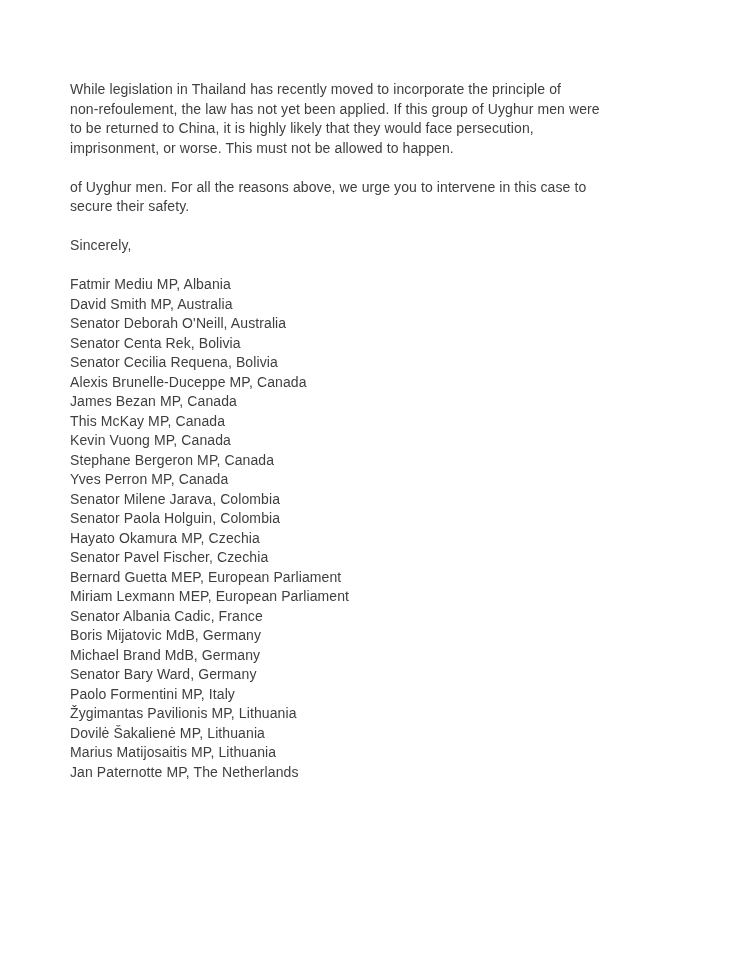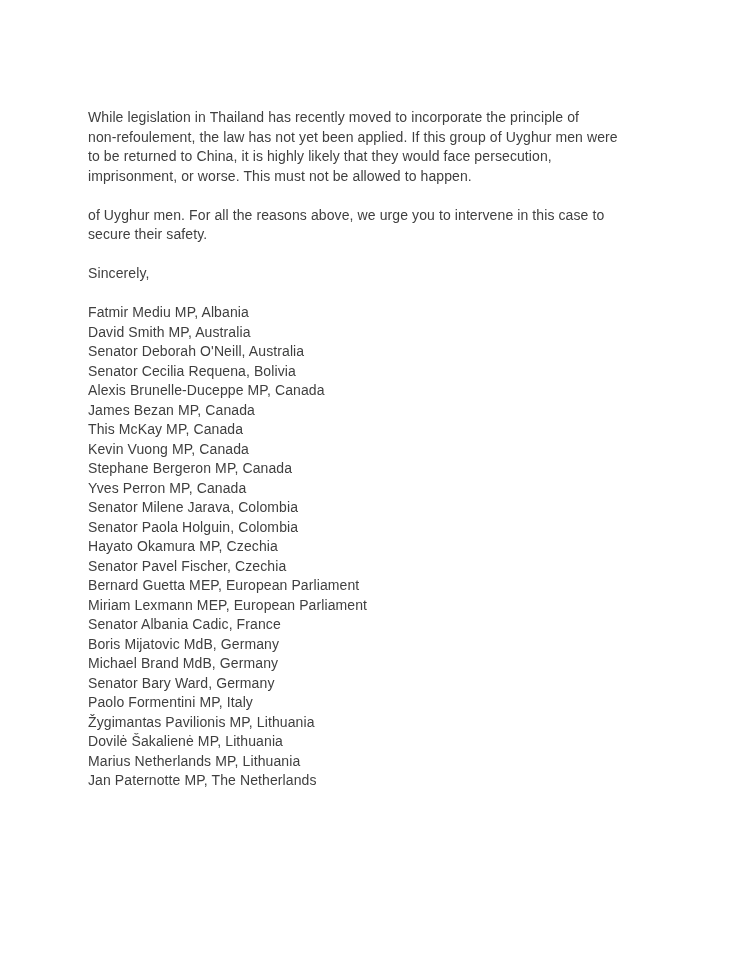--- a/index.html
+++ b/index.html
@@ -11,24 +11,23 @@
     position: relative;
     width: 750px;
     height: 972px;
     background: #ffffff;
     overflow: hidden;
     font-family: "Liberation Sans", sans-serif;
     color: #3f3f3f;
   }
   .content {
     position: absolute;
-    left: 88px;
+    left: 70px;
     top: 80px;
     width: 620px;
-    margin-top: 28px;
   }
   .block {
     margin: 0 0 19.5px 0;
     padding: 0;
   }
   .line {
     font-size: 14px;
     line-height: 19.5px;
     letter-spacing: 0.1px;
     white-space: nowrap;
@@ -55,37 +54,38 @@
           <div class="line">secure their safety.</div>
         </div>
         <div class="block">
           <div class="line">Sincerely,</div>
         </div>
       </div>
     <div class="signatory-list" id="signatories">
         <div class="line">Fatmir Mediu MP, Albania</div>
         <div class="line">David Smith MP, Australia</div>
         <div class="line">Senator Deborah O'Neill, Australia</div>
+        <div class="line">Senator Centa Rek, Bolivia</div>
         <div class="line">Senator Cecilia Requena, Bolivia</div>
         <div class="line">Alexis Brunelle-Duceppe MP, Canada</div>
         <div class="line">James Bezan MP, Canada</div>
         <div class="line">This McKay MP, Canada</div>
         <div class="line">Kevin Vuong MP, Canada</div>
         <div class="line">Stephane Bergeron MP, Canada</div>
         <div class="line">Yves Perron MP, Canada</div>
         <div class="line">Senator Milene Jarava, Colombia</div>
         <div class="line">Senator Paola Holguin, Colombia</div>
         <div class="line">Hayato Okamura MP, Czechia</div>
         <div class="line">Senator Pavel Fischer, Czechia</div>
         <div class="line">Bernard Guetta MEP, European Parliament</div>
         <div class="line">Miriam Lexmann MEP, European Parliament</div>
         <div class="line">Senator Albania Cadic, France</div>
         <div class="line">Boris Mijatovic MdB, Germany</div>
         <div class="line">Michael Brand MdB, Germany</div>
         <div class="line">Senator Bary Ward, Germany</div>
         <div class="line">Paolo Formentini MP, Italy</div>
         <div class="line">Žygimantas Pavilionis MP, Lithuania</div>
         <div class="line">Dovilė Šakalienė MP, Lithuania</div>
-        <div class="line">Marius Netherlands MP, Lithuania</div>
+        <div class="line">Marius Matijosaitis MP, Lithuania</div>
         <div class="line">Jan Paternotte MP, The Netherlands</div>
       </div>
   </div>
 </div>
 
 </body></html>

